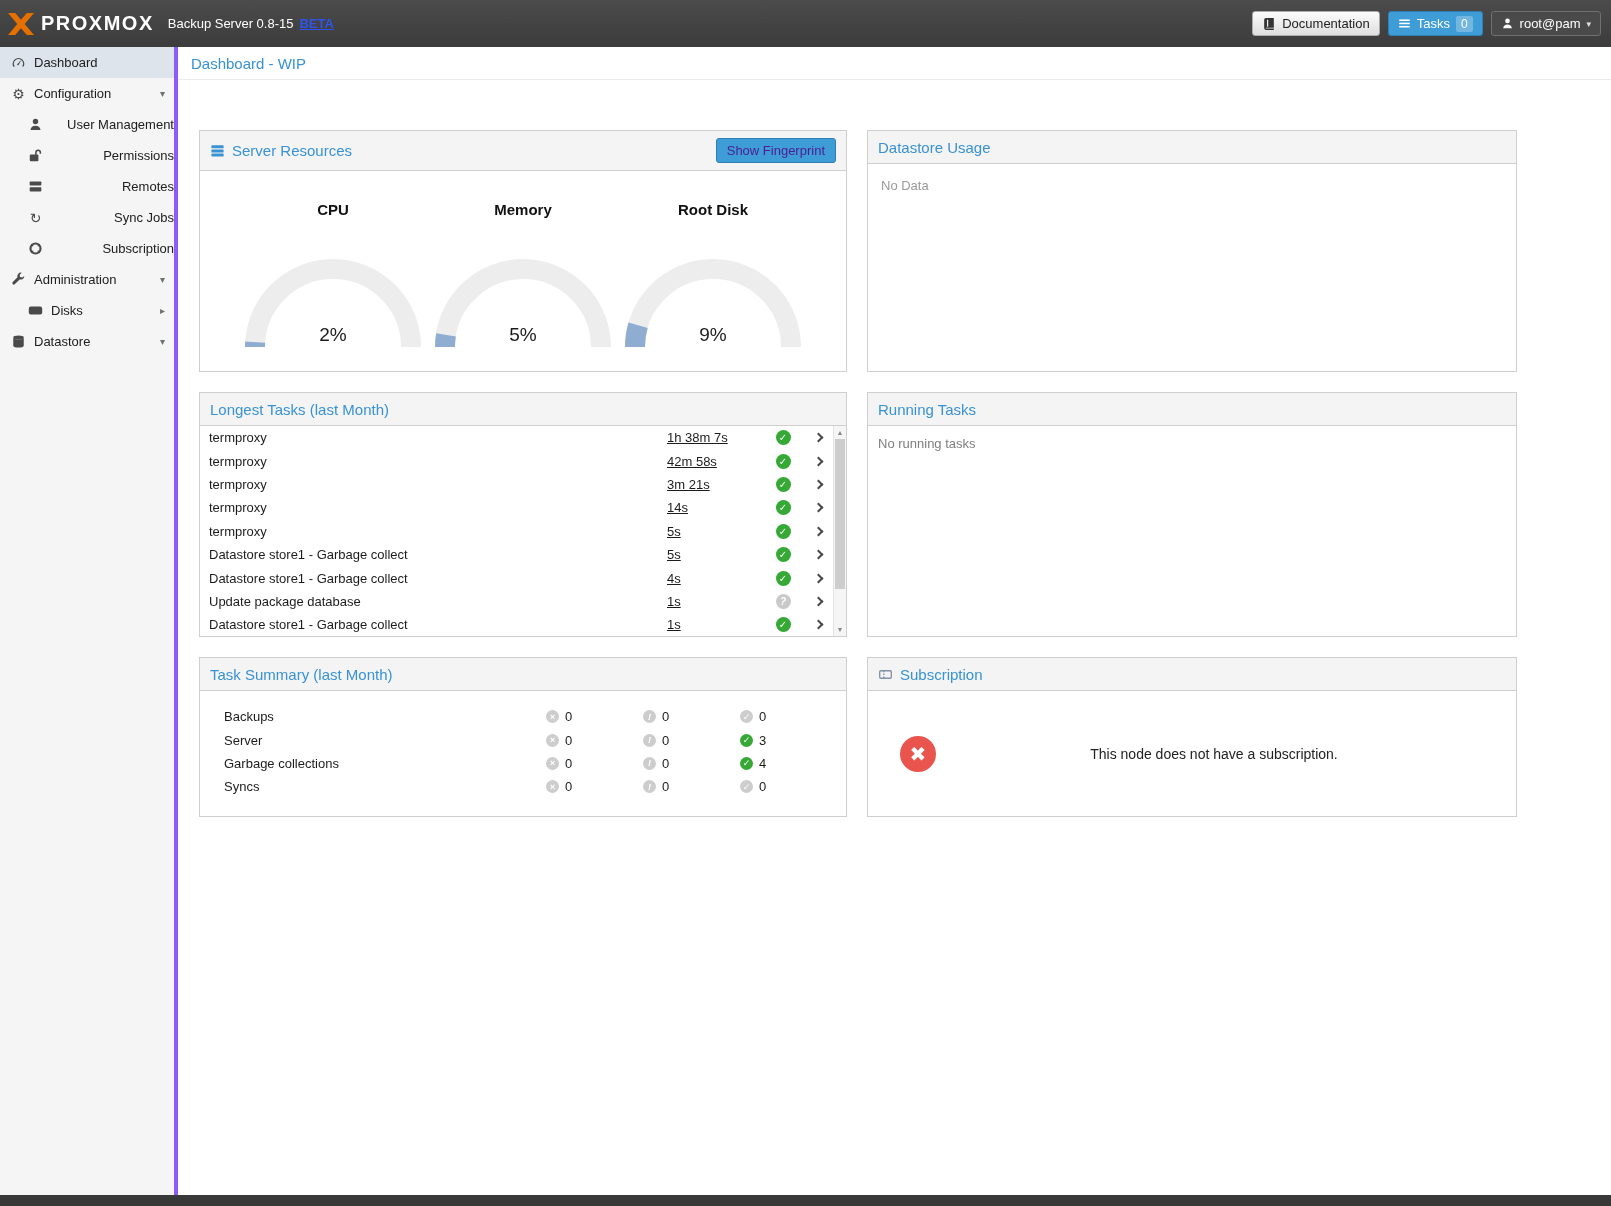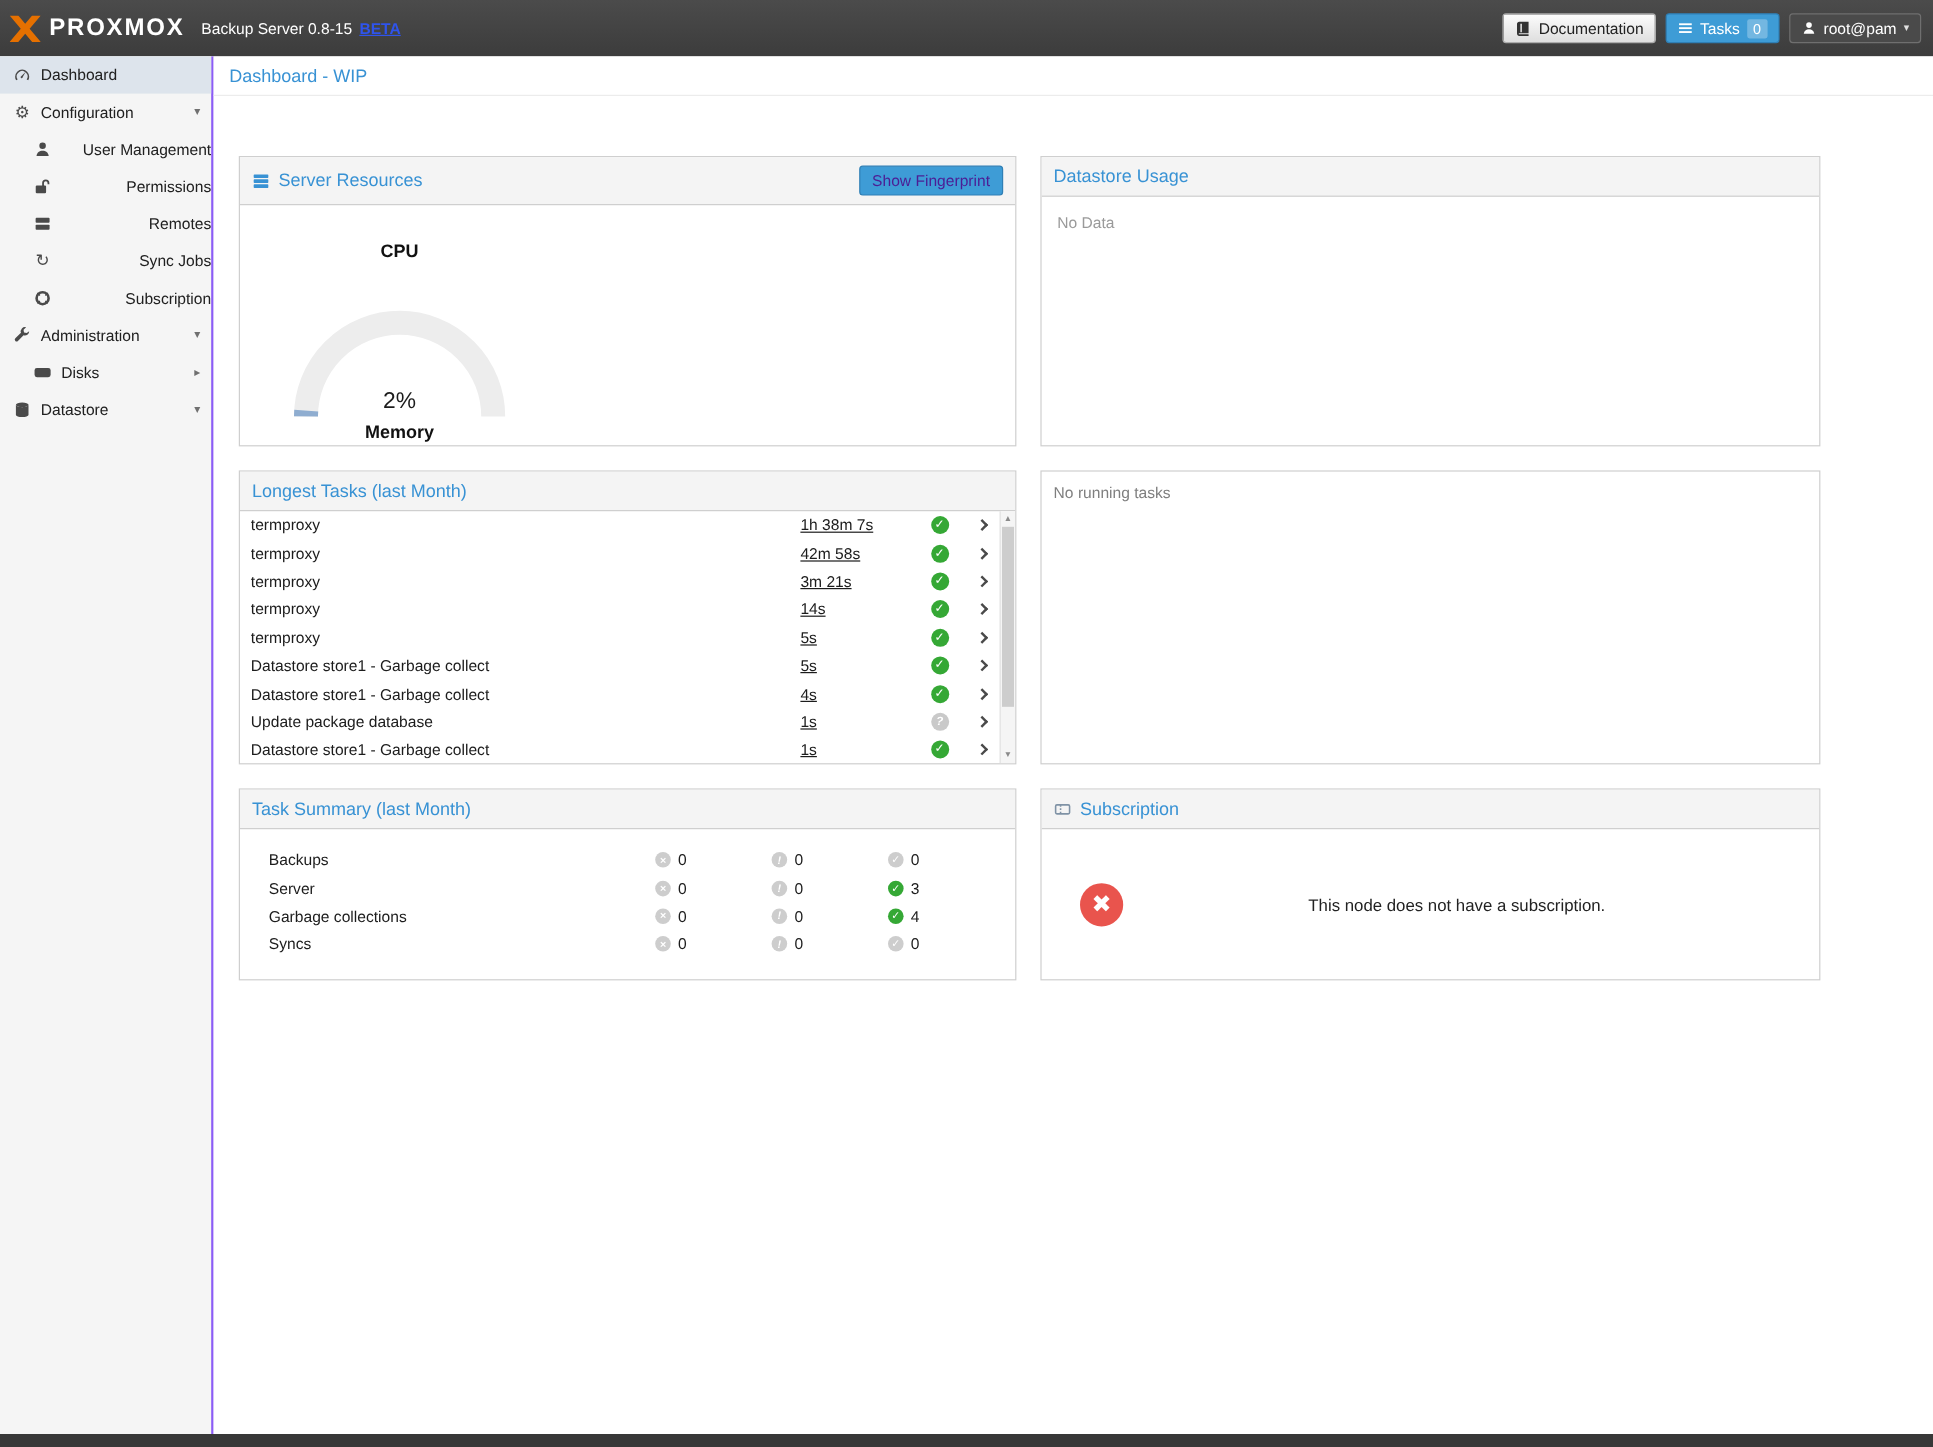--- a/index.html
+++ b/index.html
@@ -30,21 +30,21 @@
   .btn-blue { background:#3e9cd6; border-color:#2f7fb5; color:#fff; }
   .btn-dark { background:#4a4a4a; border-color:#6f6f6f; color:#fff; }
   .badge { background:rgba(255,255,255,.28); border-radius:2px; padding:0 5px; font-size:12px; line-height:16px; }
   .caret { font-size:9px; color:#e0e0e0; }
 
   
   .app { flex:1; display:flex; min-height:0; }
   .bottombar { height:11px; flex:none; background:#383838; }
 
   
-  .sidebar { width:178px; flex:none; background:#f5f5f5; border-right:2px solid #8b5cf6; padding-top:0; }
+  .sidebar { width:178px; flex:none; background:#f5f5f5; border-right:4px solid #8b5cf6; padding-top:0; }
   .side-item {
     height:31px; display:flex; align-items:center; padding-left:10px; cursor:pointer;
     color:#202020; font-size:13px;
   }
   .side-item.sub { padding-left:27px;justify-content:space-between; }
   .side-item.selected { background:#dde4ec; }
   .sicon { width:17px; margin-right:7px; display:inline-flex; justify-content:center; align-items:center; color:#4a4a4a; font-size:14px; flex:none; }
   .sicon svg { width:15px; height:15px; fill:currentColor; }
   .side-caret { margin-left:auto; margin-right:9px; color:#707070; font-size:10px; }
 
@@ -68,21 +68,21 @@
   .panel-hd.hd-lg { height:40px; }
   .panel-title { color:#3892d4; font-size:15px; }
   .panel-bd { flex:1; position:relative; min-height:0; }
 
   .btn-fingerprint {
     margin-left:auto; background:#3e9cd6; border:1px solid #2f7fb5; color:#4c1d95;
     font-size:13px; padding:4px 10px; border-radius:3px; cursor:pointer; font-family:inherit;
   }
 
   
-  .gauges { display:flex; justify-content:space-between; padding:30px 38px 0;flex-direction:column; }
+  .gauges { display:flex; justify-content:space-between; padding:30px 38px 0; }
   .gauge { width:190px; text-align:center; }
   .g-label { font-size:15px; font-weight:bold; color:#111; margin-bottom:34px; }
   .g-arc { position:relative; width:190px; height:100px; }
   .g-arc svg { display:block; width:190px; height:100px; }
   .g-val { position:absolute; left:0; right:0; bottom:6px; font-size:19px; color:#1c1c1c; }
 
   
   .du-wrap { margin:6px; }
   .du-head { display:flex; border:1px solid #d8d8d8; background:#f7f7f7; }
   .du-th {
@@ -435,20 +435,23 @@
           </div>
           <div class="scrollbar">
             <div class="sb-up">▲</div>
             <div class="sb-thumb"></div>
             <div class="sb-down">▼</div>
           </div>
         </div>
       </div>
 
       <div class="panel">
+        <div class="panel-hd">
+          <span class="panel-title">Running Tasks</span>
+        </div>
         <div class="panel-bd">
           <div class="rt-empty">No running tasks</div>
         </div>
       </div>
 
       <div class="panel">
         <div class="panel-hd">
           <span class="panel-title">Task Summary (last Month)</span>
         </div>
         <div class="panel-bd sum-body">

